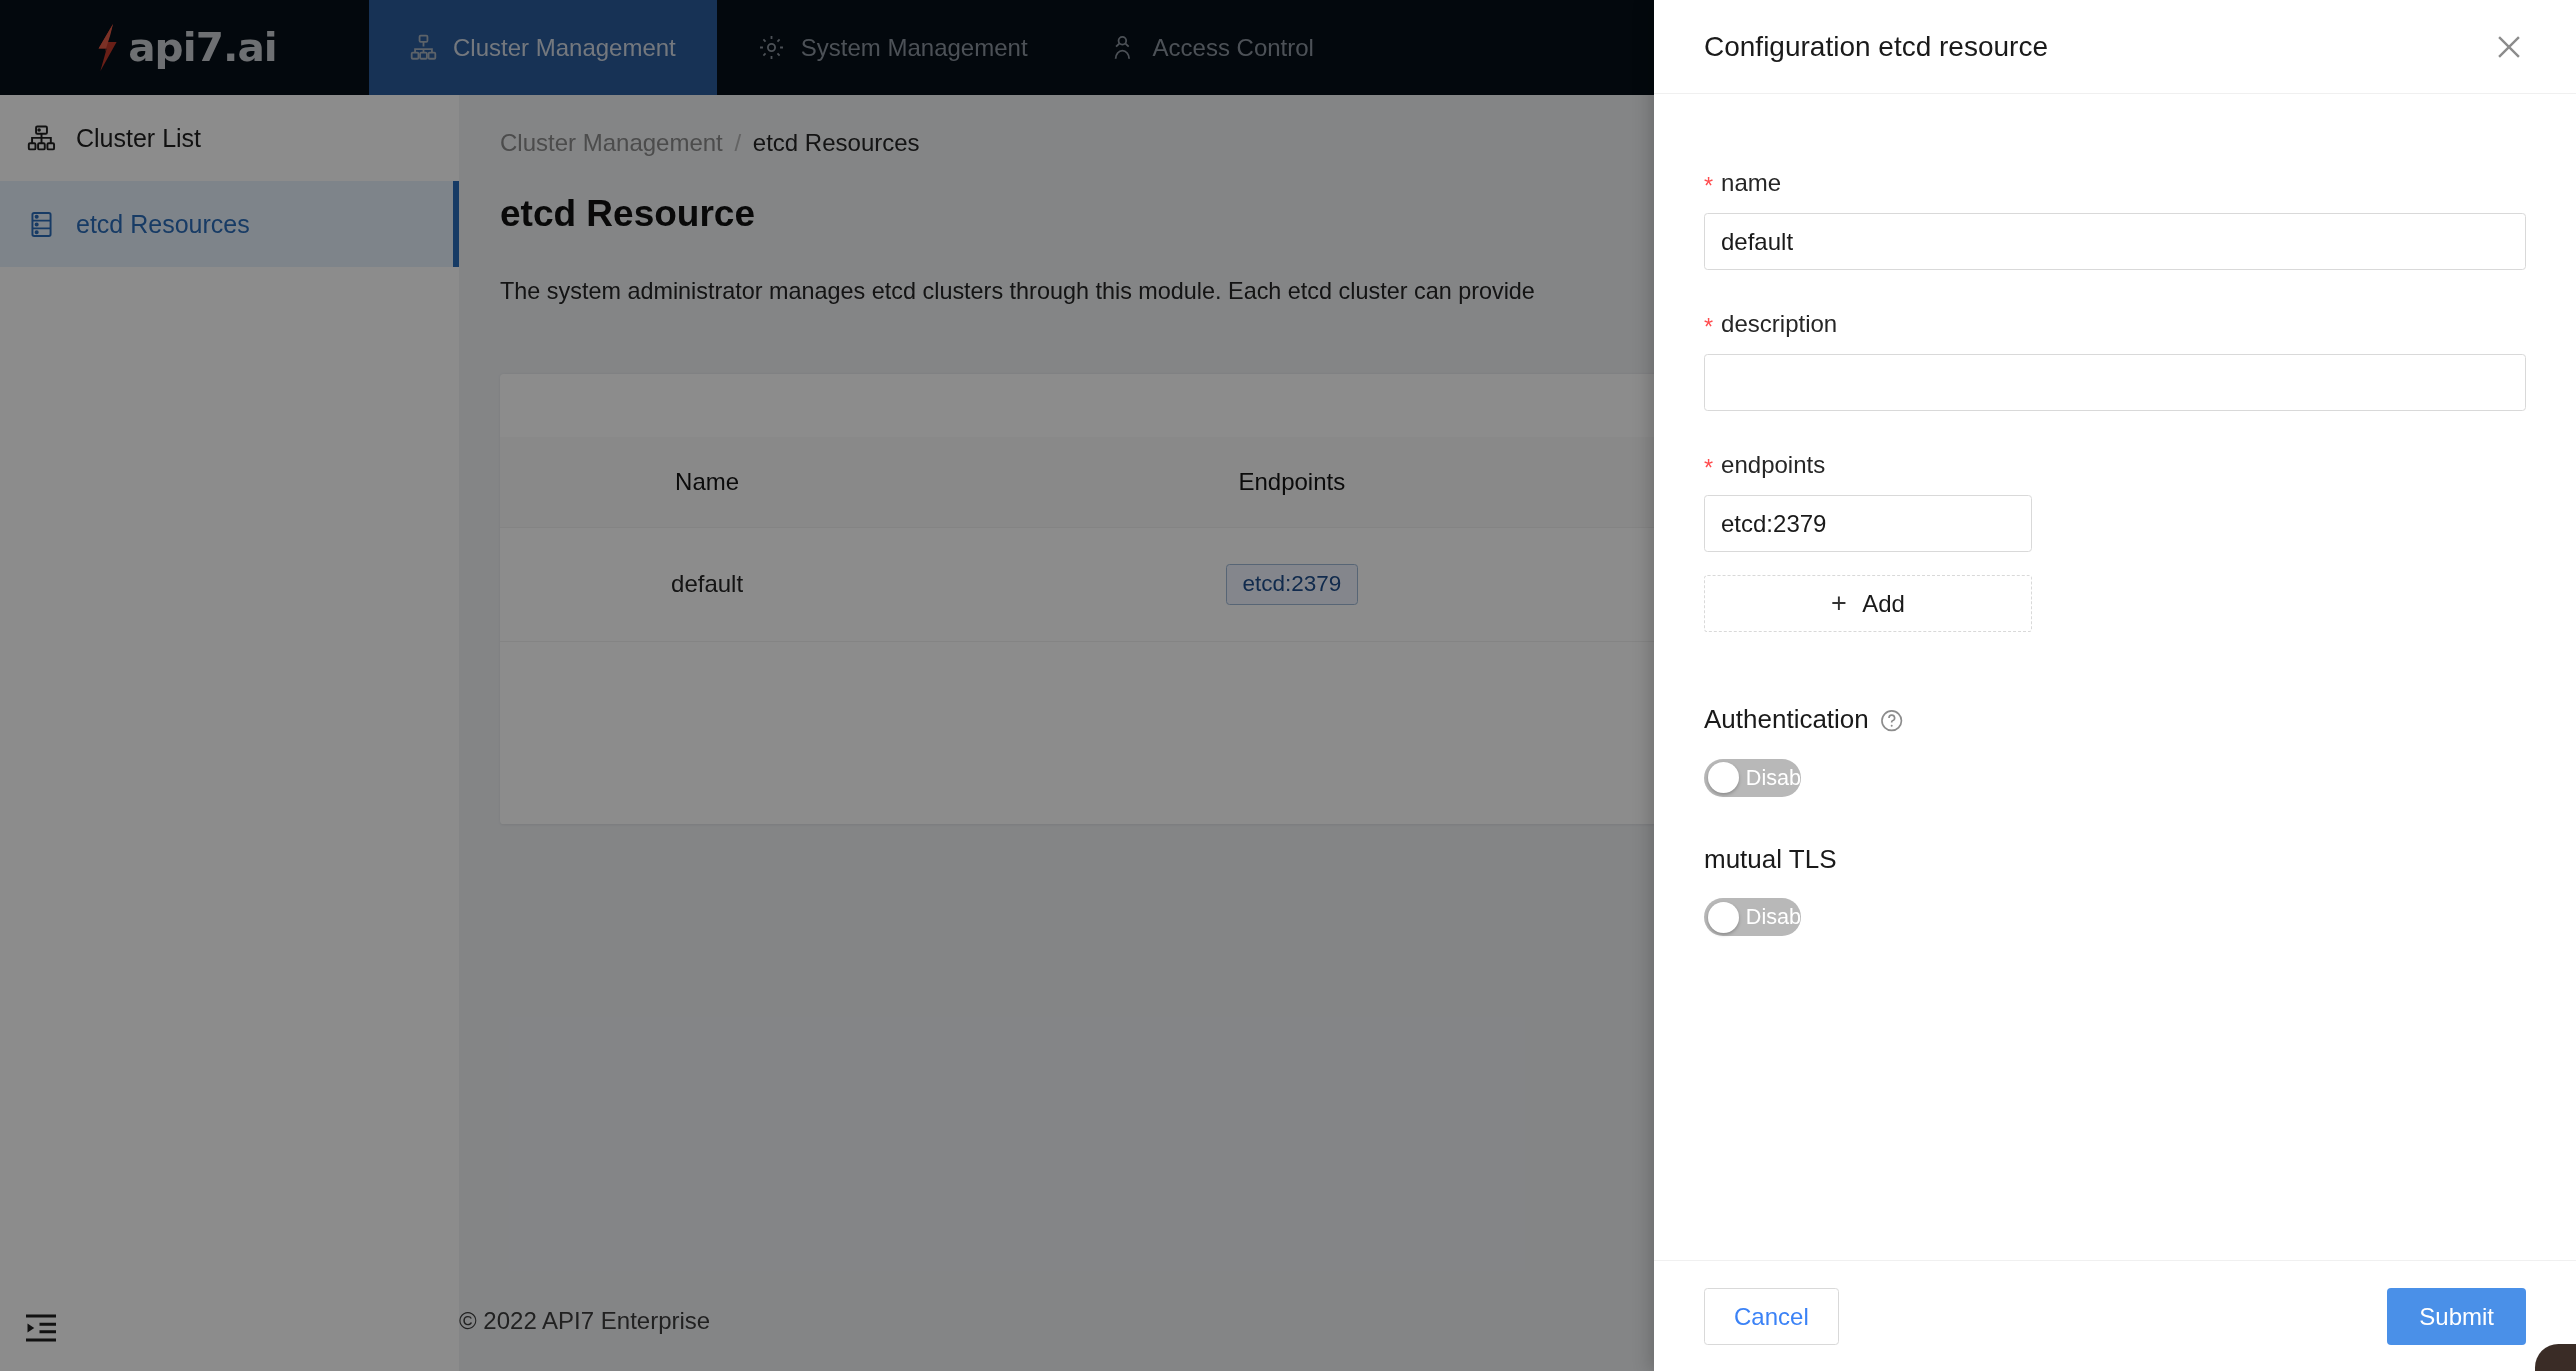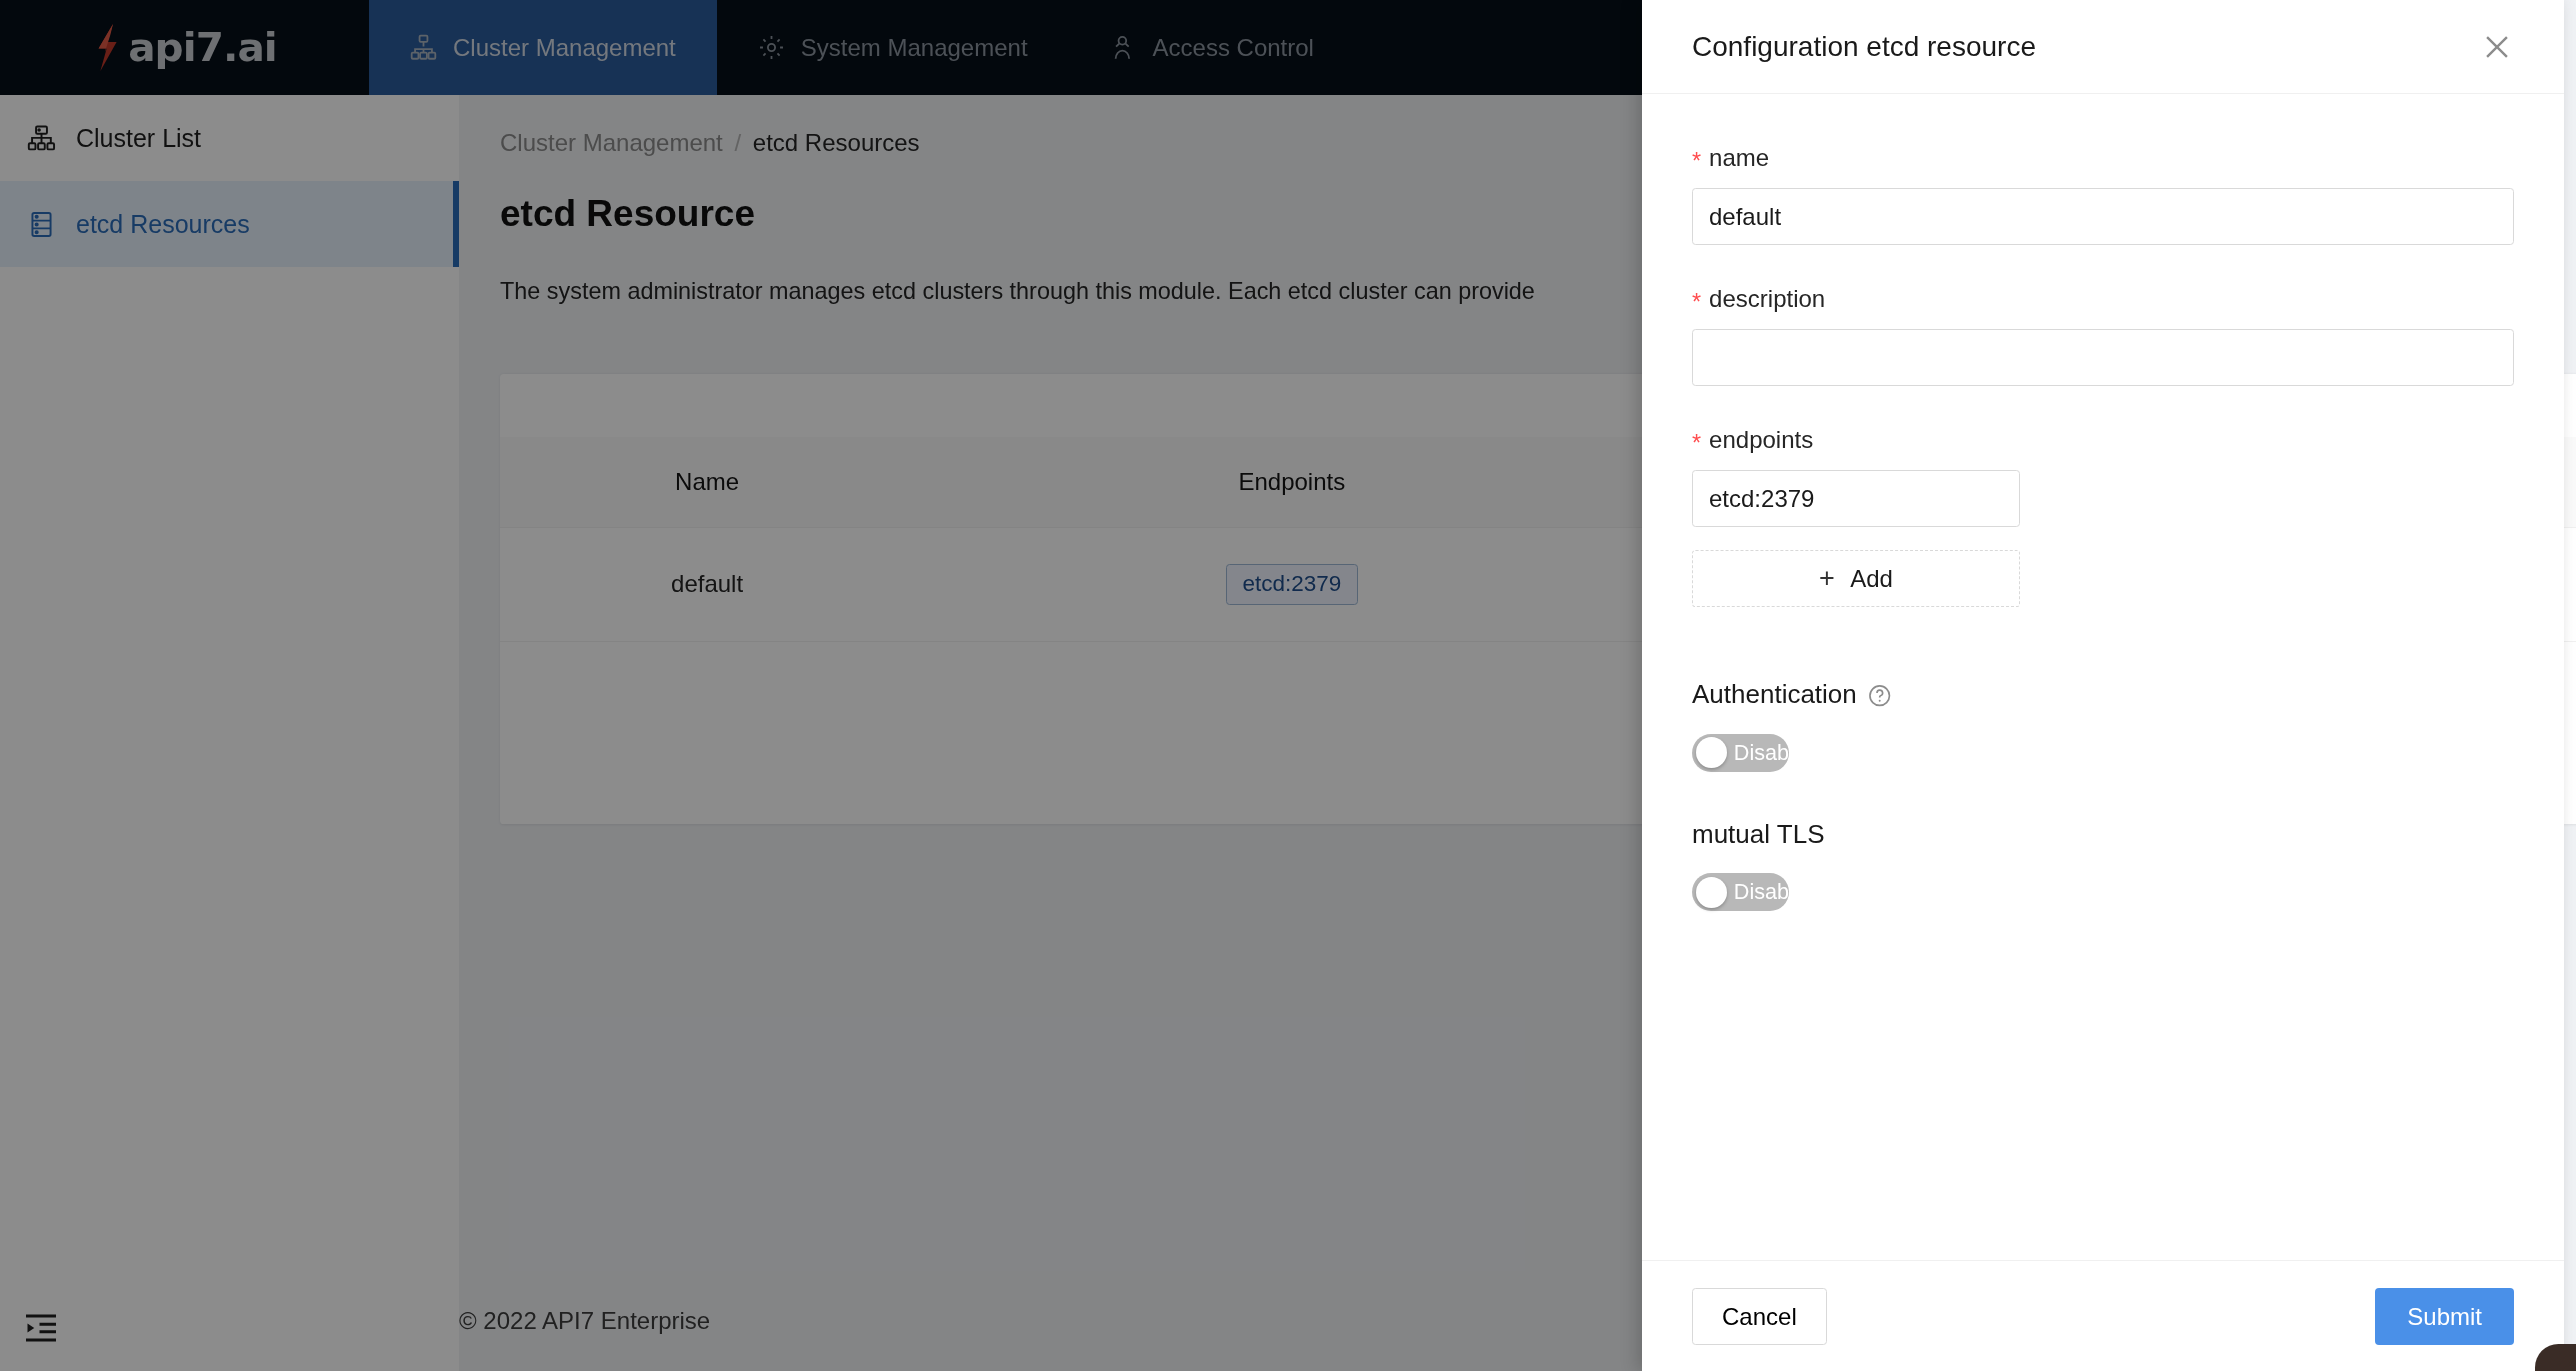--- a/index.html
+++ b/index.html
@@ -113,23 +113,24 @@
   }
 
   
   .mask {
     position: absolute; top: 0; left: 0; width: 1654px; height: 1372px;
     background: rgba(0,0,0,.45); z-index: 50;
   }
 
   
   .drawer {
-    position: absolute; top: 0; right: 12px; width: 922px; height: 1372px;
+    position: absolute; top: 0; right: 0; width: 922px; height: 1372px;
     background: #fff; z-index: 60; display: flex; flex-direction: column;
     box-shadow: -5.4px 0 16px rgba(0,0,0,.18);
+    gap: 25px;
   }
   .dw-head {
     height: 94px; flex: none; display: flex; align-items: center;
     padding: 0 50px; border-bottom: 1.8px solid #f0f0f0;
   }
   .dw-title { font-size: 28px; color: #1a1a1a; flex: 1; }
   .dw-close { width: 34px; height: 34px; cursor: pointer; }
 
   .dw-body { flex: 1; padding: 50px 50px 0 50px; overflow: hidden; }
 
@@ -172,21 +173,21 @@
   }
   .sect { margin-bottom: 47px; }
 
   .dw-foot {
     height: 112px; flex: none; border-top: 1.8px solid #f0f0f0;
     display: flex; align-items: center; justify-content: space-between;
     padding: 0 50px;
   }
   .btn-cancel {
     height: 57px; padding: 0 29px; border: 1.8px solid #d9d9d9; border-radius: 3.6px;
-    background: #fff; font-size: 24px; color: #000000; cursor: pointer;
+    background: #fff; font-size: 24px; color: #3b82f6; cursor: pointer;
     font-family: "Liberation Sans", sans-serif;
   }
   .btn-submit {
     height: 57px; padding: 8px 32px; border: none; border-radius: 4px;
     background: #4a90e8; font-size: 24px; color: #fff; cursor: pointer;
     font-family: "Liberation Sans", sans-serif;
   }
 
   .corner-widget {
     position: absolute; right: 0; bottom: 0; width: 41px; height: 27px;

